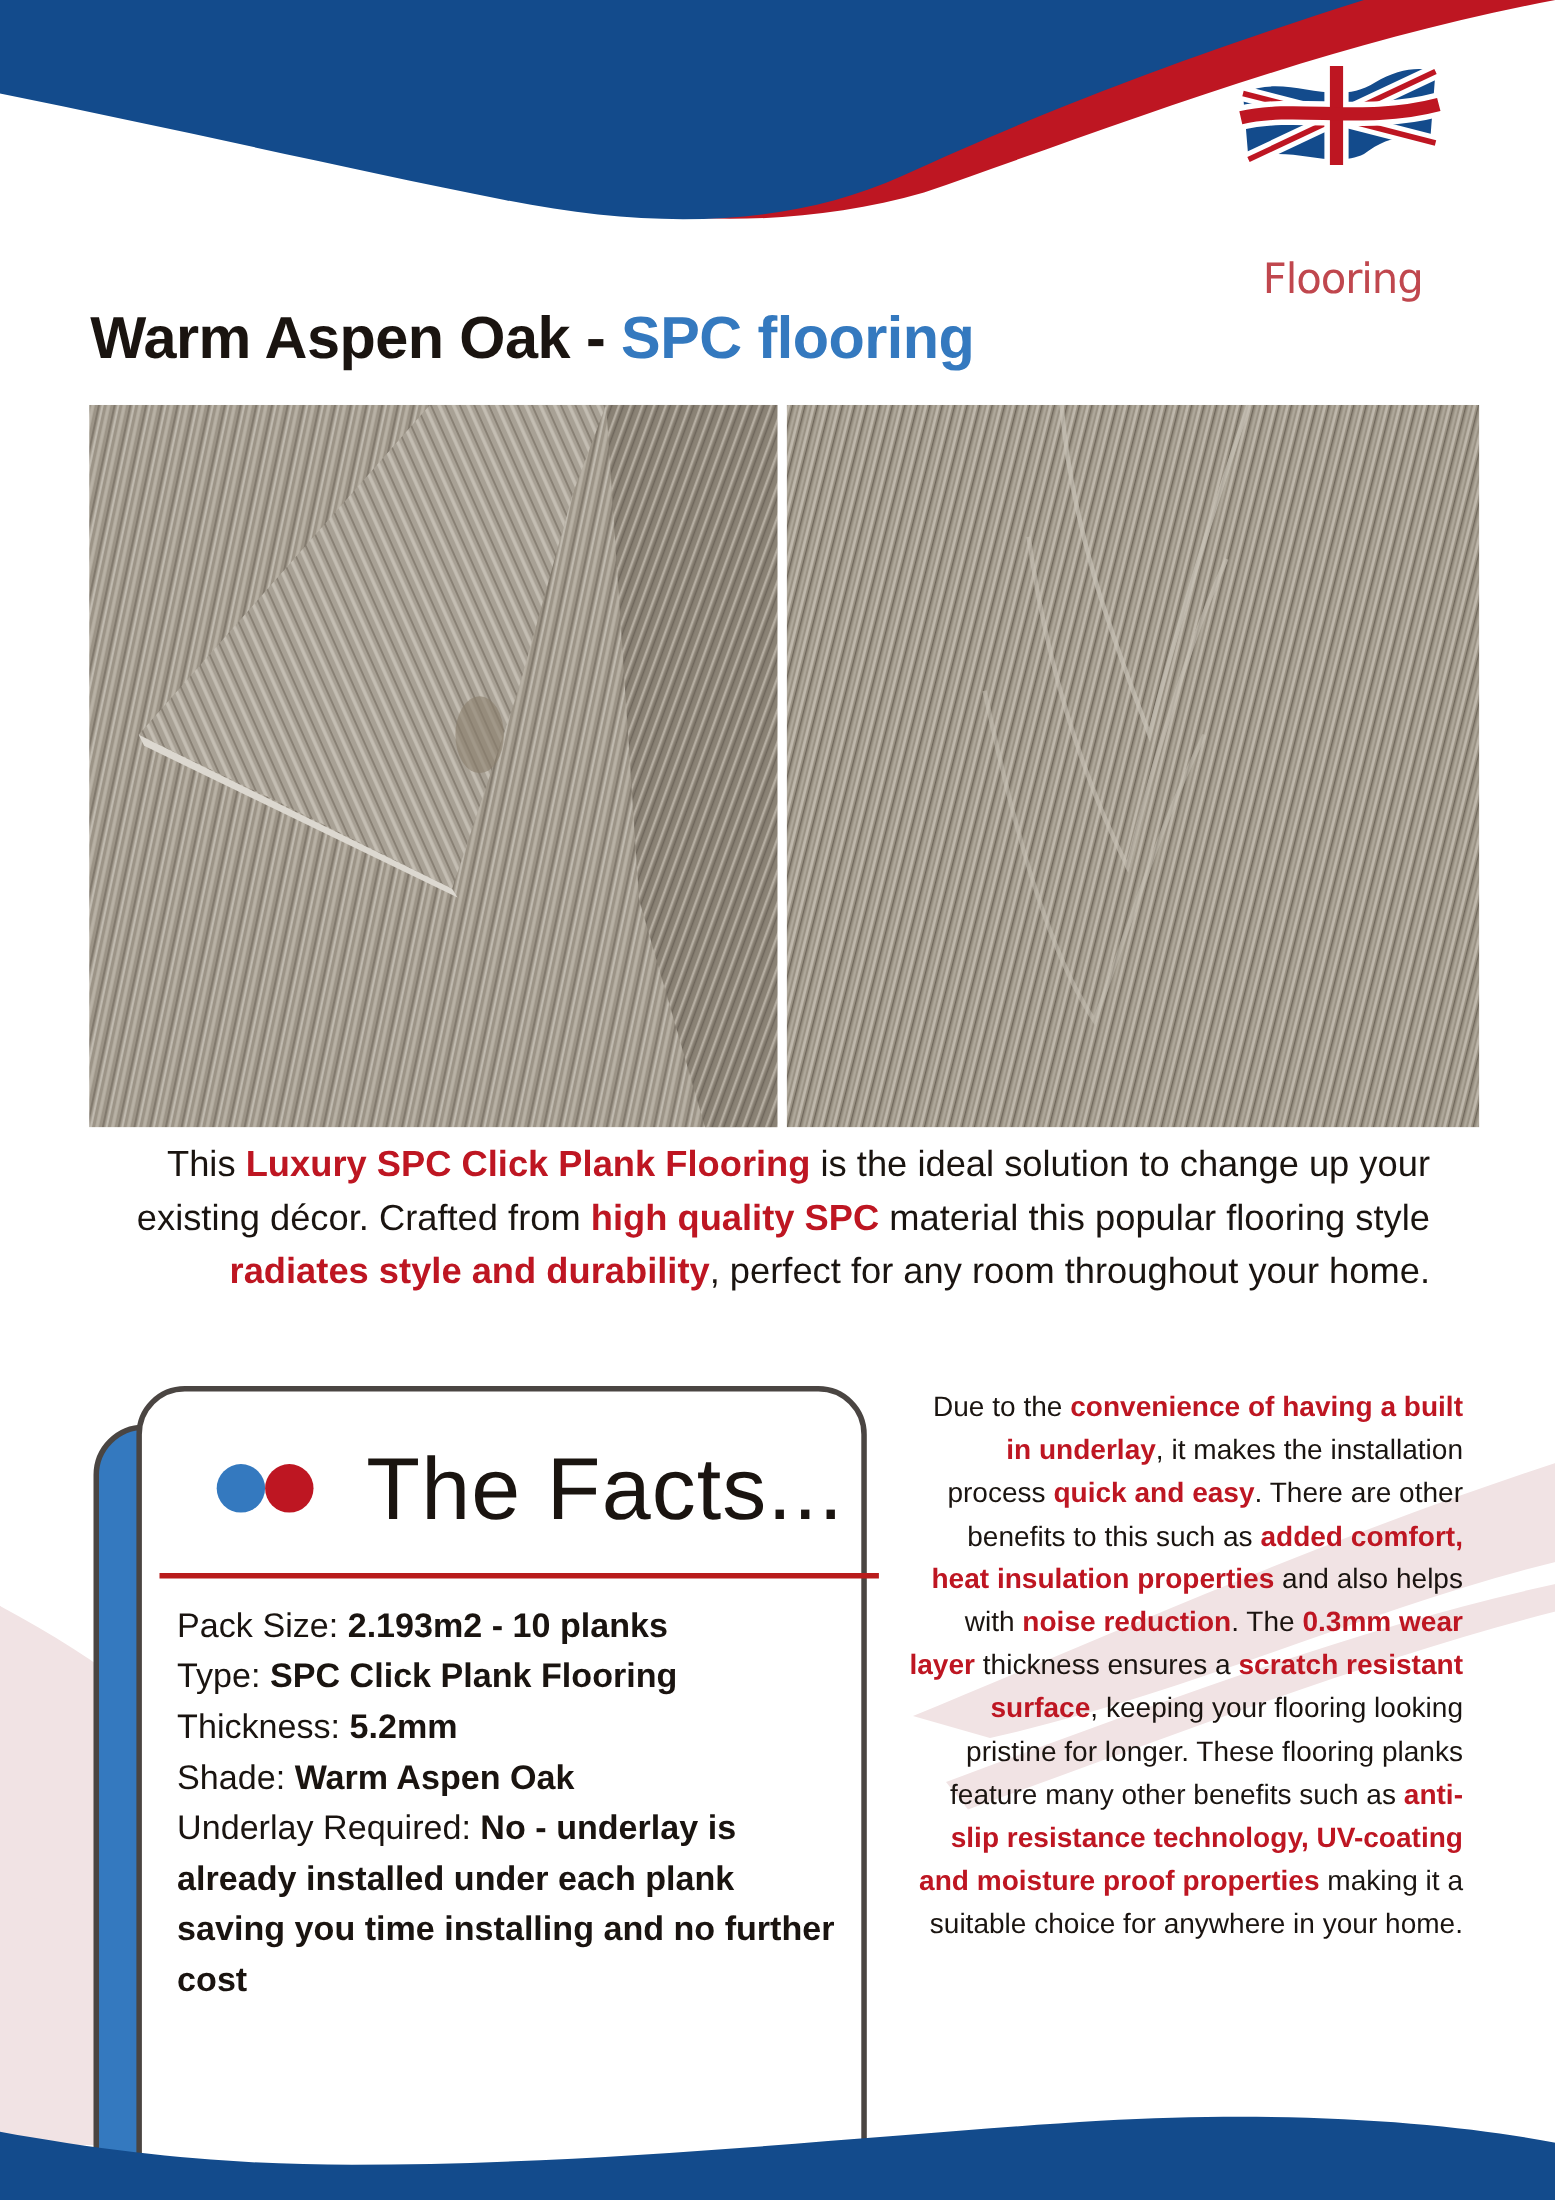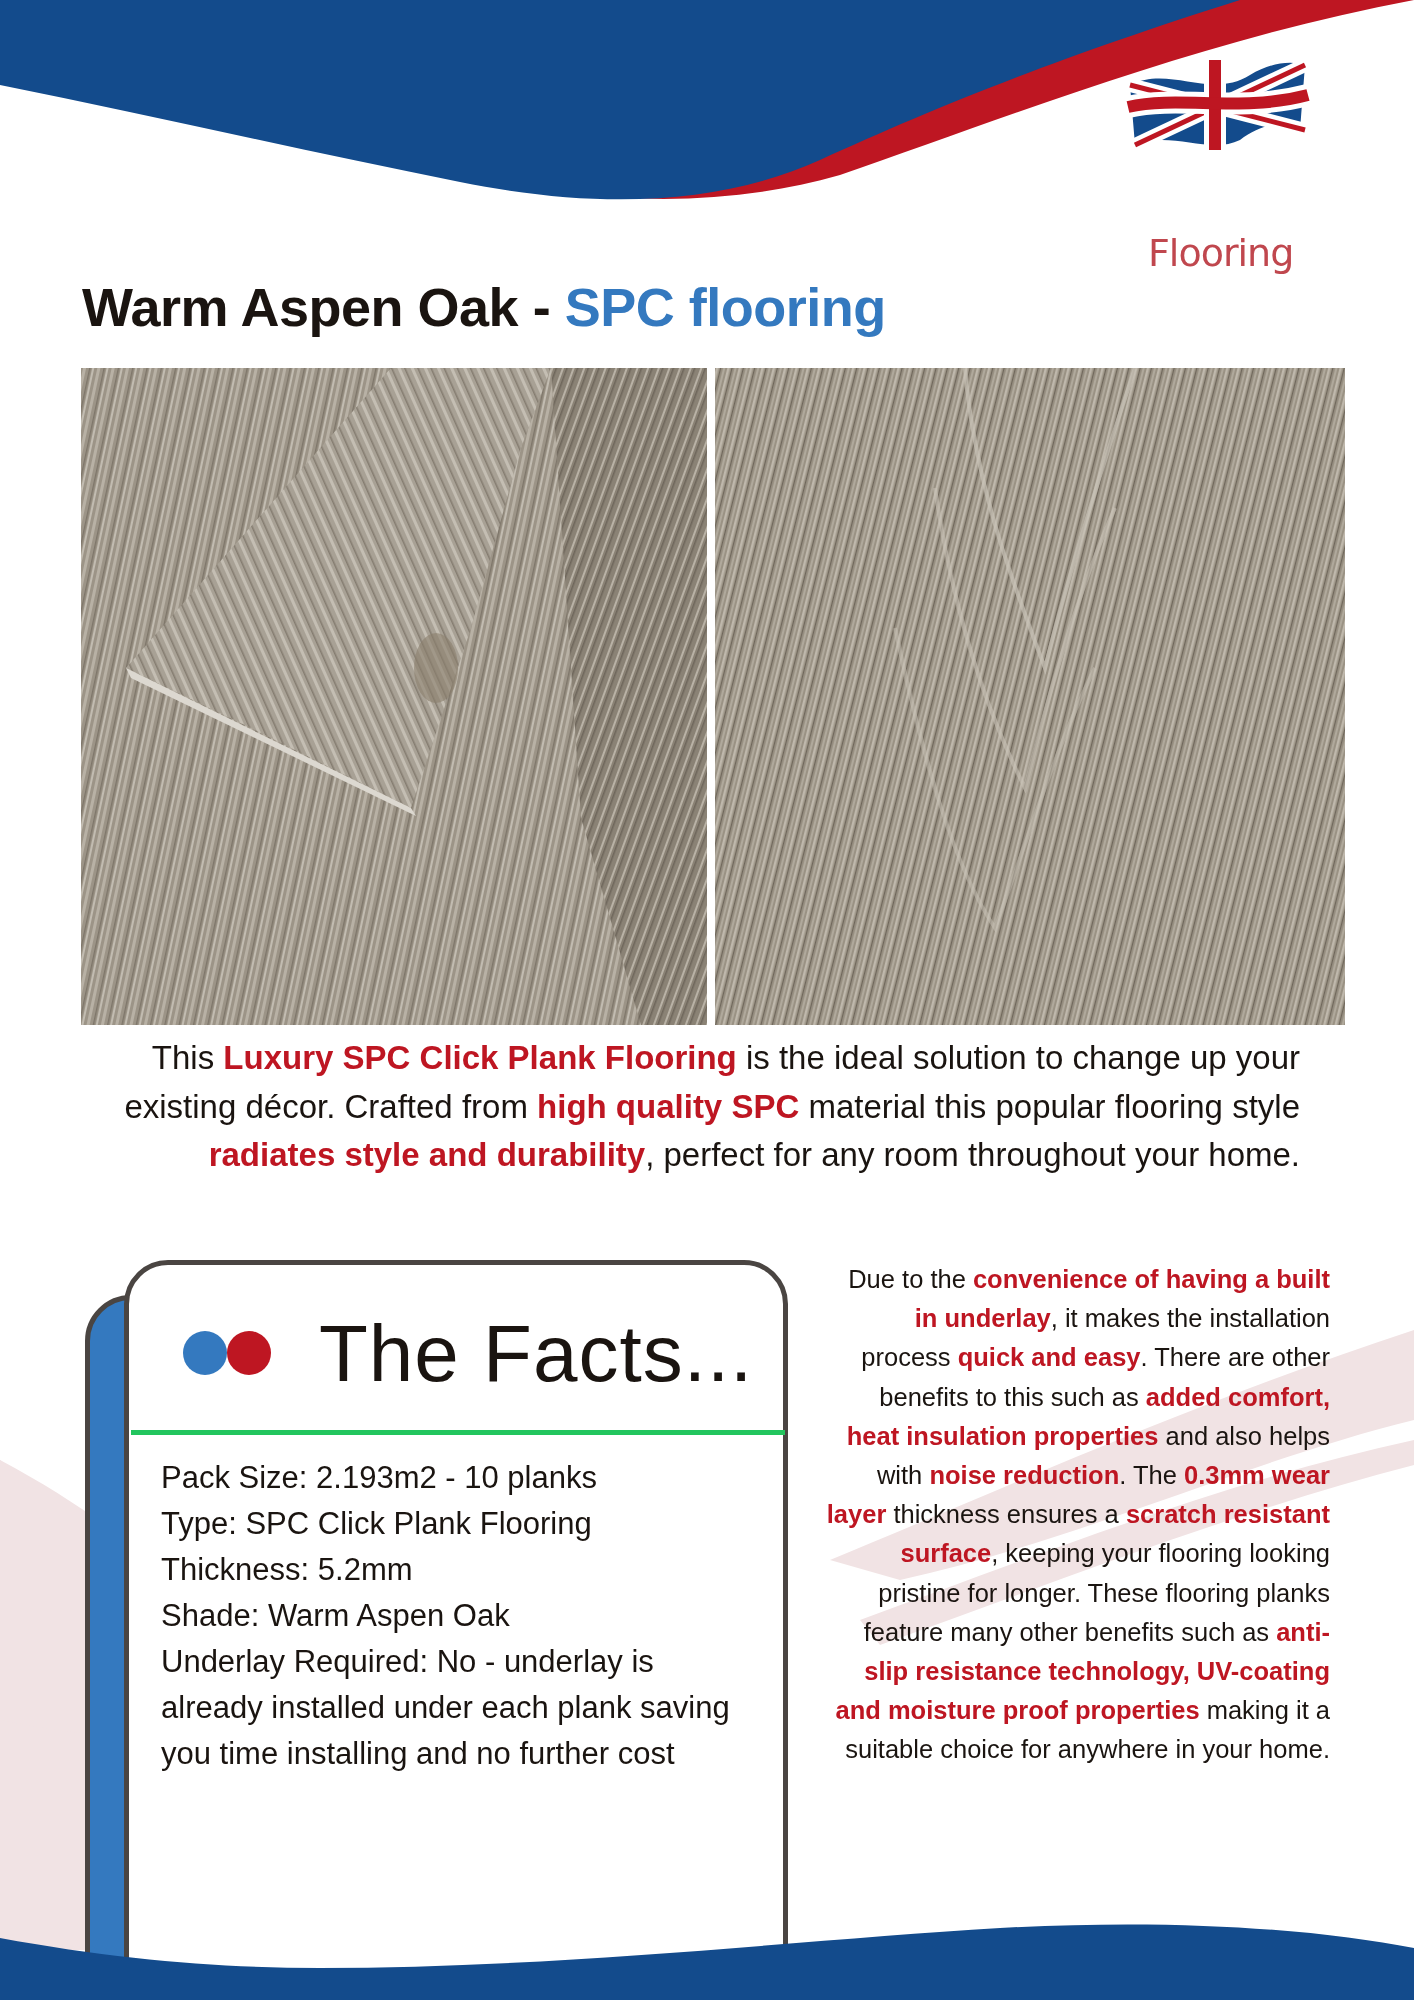--- a/index.html
+++ b/index.html
@@ -56,32 +56,32 @@
     .facts-shadow {
       left: 85px; top: 1295px; width: 620px; height: 720px;
       background: #3479bf; border: 5px solid #4a4542; border-radius: 46px 0 0 0;
       box-sizing: border-box;
     }
     .facts-box {
       left: 124px; top: 1260px; width: 664px; height: 760px;
       background: #ffffff; border: 5px solid #4a4542; border-radius: 44px 44px 0 0;
       box-sizing: border-box;
     }
-    .facts-header { position: absolute; left: 2px; top: 0; width: 100%; height: 170px; border-bottom: 5px solid #22c55e; box-sizing: border-box; }
+    .facts-header { position: absolute; left: 16px; top: 0; width: 100%; height: 170px; border-bottom: 5px solid #b91c1c; box-sizing: border-box; }
     .dot { position: absolute; width: 44px; height: 44px; border-radius: 50%; top: 66px; }
     .dot-blue { left: 52px; background: #3479bf; }
     .dot-red { left: 96px; background: #be1622; }
     .facts-title {
       position: absolute; left: 188px; top: 46px; font-size: 80px; line-height: 86px;
       font-weight: normal; color: #1a1410; white-space: nowrap; letter-spacing: 1px;
     }
     .facts-list { position: absolute; left: 32px; top: 190px; width: 600px; }
     .fact { font-size: 31px; line-height: 46px; color: #1a1410; }
     .fact .k { font-weight: normal; }
-    .fact .v { font-weight: normal; }
+    .fact .v { font-weight: bold; }
 
     
     .right-col {
       left: 822px; top: 1260px; width: 508px; text-align: right;
       font-size: 25.5px; line-height: 39.2px; color: #1a1410;
     }
 
     
     .bottom-wave { left: 0; top: 1920px; width: 1414px; height: 80px; }
   </style>

